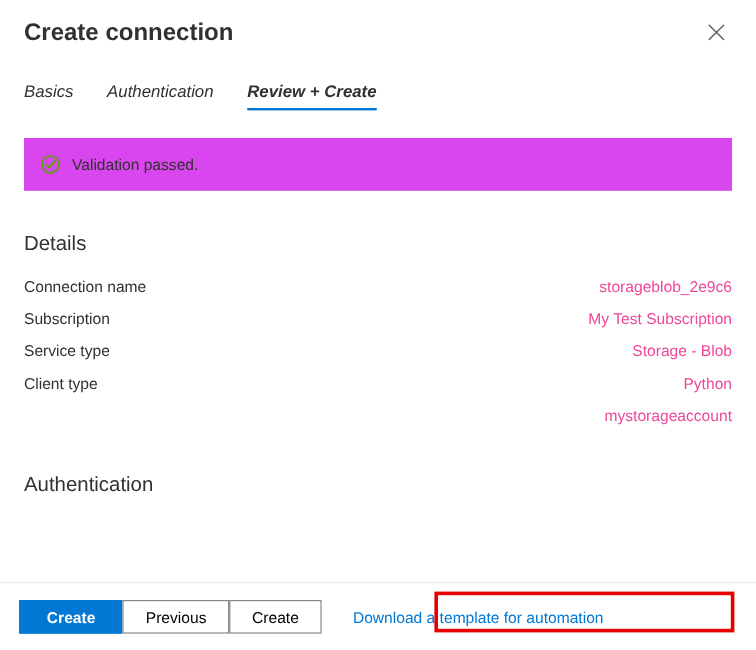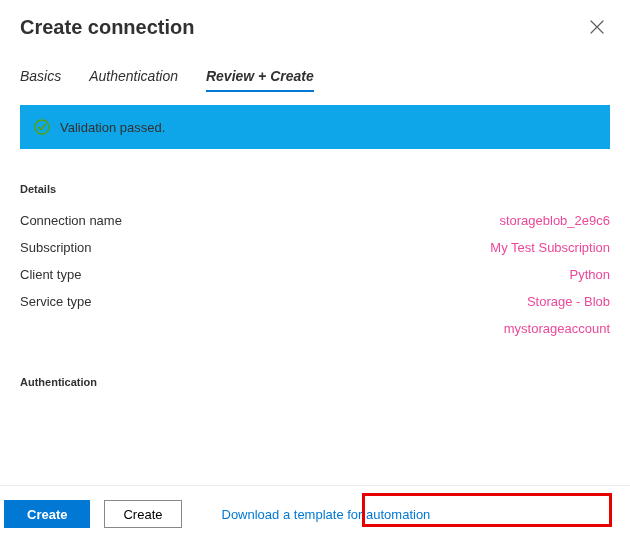--- a/index.html
+++ b/index.html
@@ -51,58 +51,57 @@
   .tab.active {
     font-weight: 600;
     border-bottom: 2px solid #0078d4;
   }
   .scroll-area {
     flex: 1 1 auto;
     overflow-y: auto;
     padding: 0 20px 10px 20px;
   }
   .validation-bar {
-    margin-top: 12px;
-    background: #0ea5e9;
+    margin-top: 22px;
+    background: #d946ef;
     padding: 14px 14px;
     display: flex;
     align-items: center;
     gap: 10px;
     font-size: 13px;
   }
   .check-icon {
     width: 16px; height: 16px; flex: 0 0 16px;
   }
   h2.section {
-    font-size: 11px;
-    font-weight: 700;
+    font-size: 17px;
+    font-weight: 400;
     margin: 34px 0 12px 0;
   }
   .kv-row {
     display: flex;
     padding: 6px 0;
     font-size: 13px;
     gap: 20px;
   }
   .kv-row .k {
     width: 260px;
     color: #323130;
   }
   .kv-row .v {
     flex: 1;
     color: #ec4899;
     text-align: right;
   }
   .footer {
     flex: 0 0 auto;
     border-top: 1px solid #edebe9;
-    padding: 14px 4px;
+    padding: 14px 16px;
     display: flex;
     align-items: center;
-    gap: 14px;
     background: #fff;
   }
   .btn {
     font-family: inherit;
     font-size: 13px;
     height: 28px;
     padding: 0 18px;
     border: 1px solid #8a8886;
     background: #fff;
     cursor: pointer;
@@ -171,36 +170,37 @@
 
     <div class="kv-row">
       <div class="k">Connection name</div>
       <div class="v">storageblob_2e9c6</div>
     </div>
     <div class="kv-row">
       <div class="k">Subscription</div>
       <div class="v">My Test Subscription</div>
     </div>
     <div class="kv-row">
+      <div class="k">Service type</div>
+      <div class="v">Storage - Blob</div>
+    </div>
+    <div class="kv-row">
       <div class="k">Client type</div>
       <div class="v">Python</div>
     </div>
     <div class="kv-row">
-      <div class="k">Service type</div>
-      <div class="v">Storage - Blob</div>
-    </div>
-    <div class="kv-row">
       <div class="v">mystorageaccount</div>
     </div>
 
     <h2 class="section">Authentication</h2>
 
   </div>
 
   <div class="footer">
     <button class="btn primary">Create</button>
+    <button class="btn">Previous</button>
     <button class="btn">Create</button>
     <span class="link">Download a template for automation</span>
   </div>
 
   <div class="annotate"></div>
 
 </div>
 
 </body></html>

